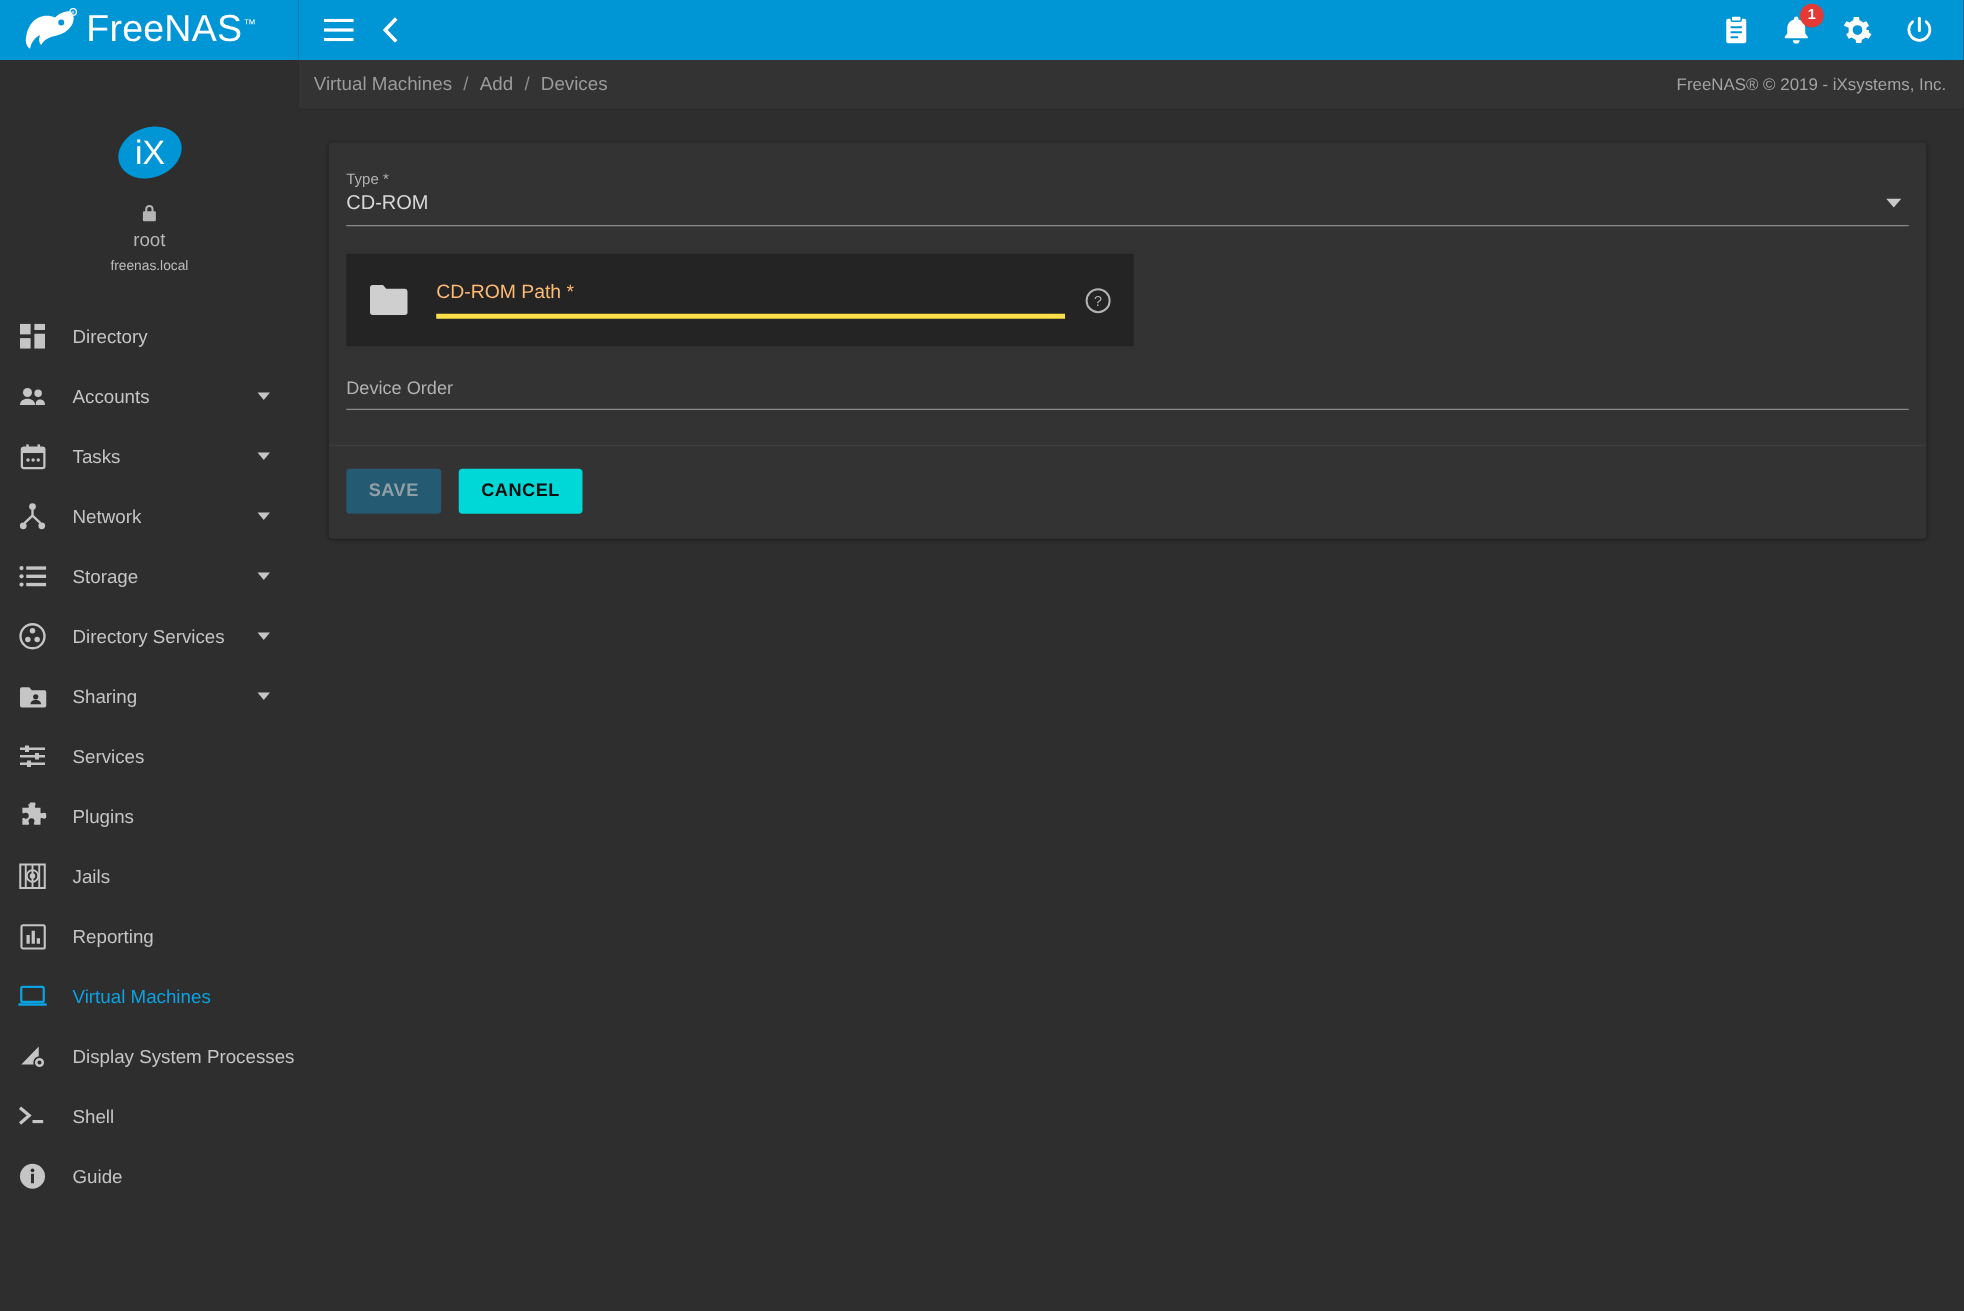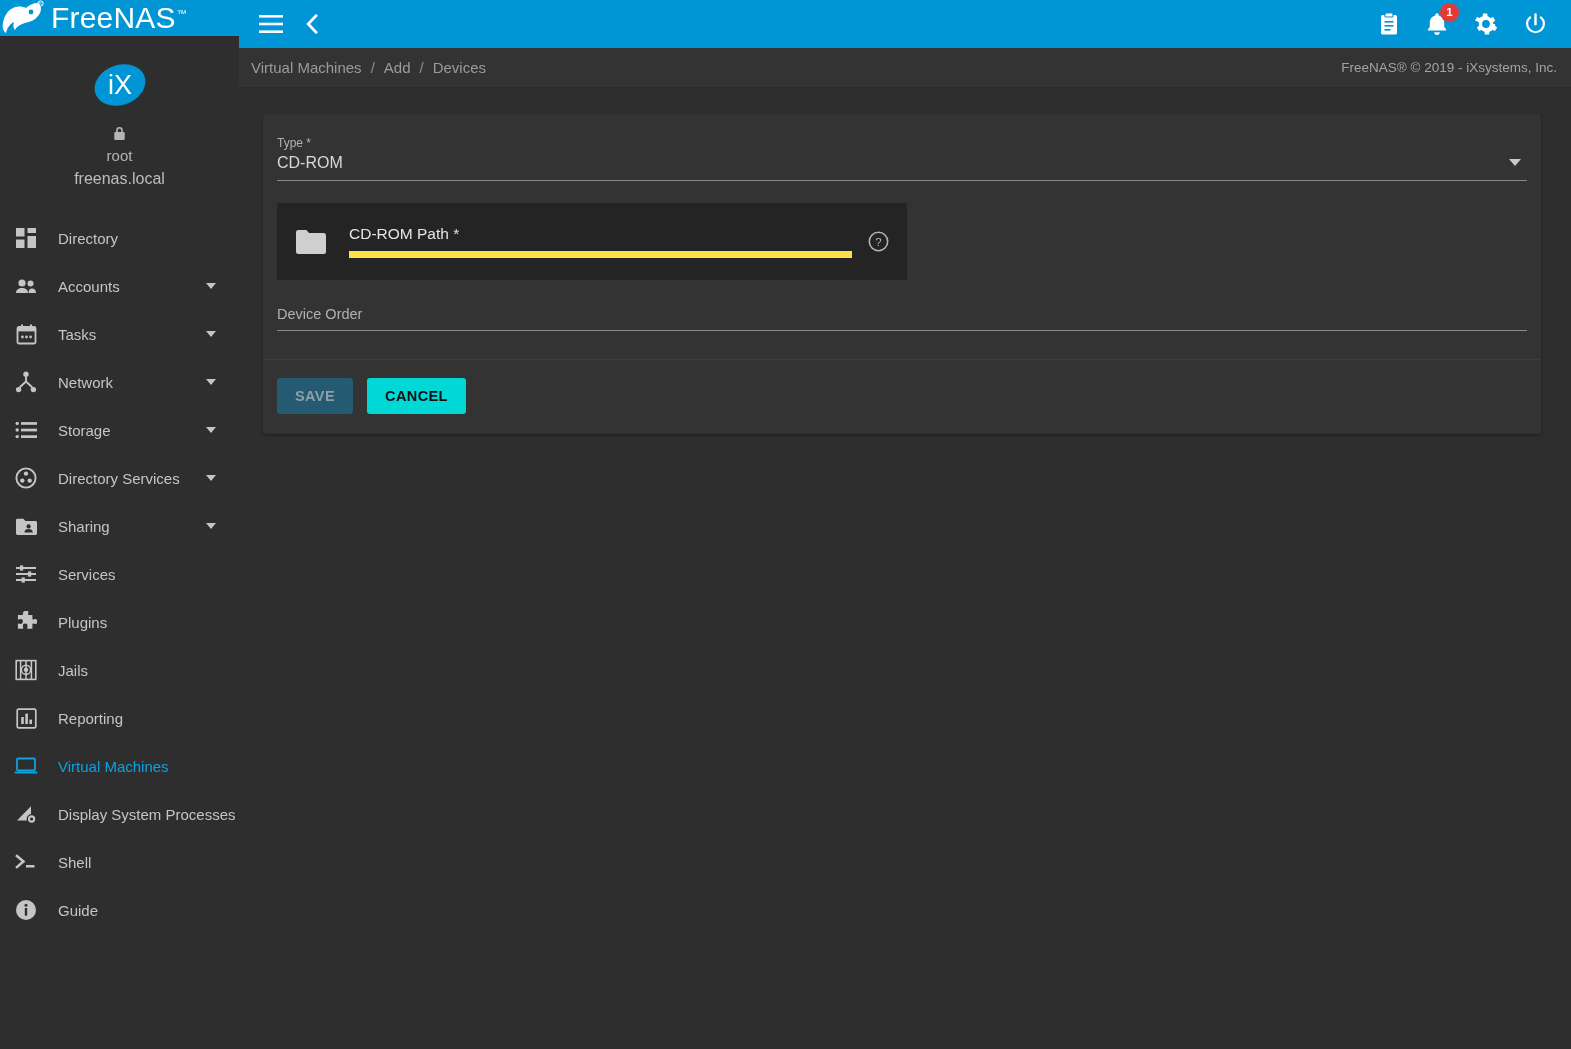--- a/index.html
+++ b/index.html
@@ -13,45 +13,45 @@
 
   
   .sidebar {
     width: 239px; height: 1049px;
     background: #2e2e2e;
     flex: 0 0 239px;
     position: relative;
     z-index: 5;
   }
   .logo-bar {
-    height: 36px; background: #0095d5;
-    display: flex; align-items: center; 
+    height: 48px; background: #0095d5;
+    display: flex; align-items: center; padding-left: 18px;
   }
   .logo-mark { width: 46px; height: 36px; flex: 0 0 46px; }
   .logo-text {
     color: #ffffff; font-size: 30px; letter-spacing: .2px;
     font-weight: 400; margin-left: 5px; position: relative;
   }
   .logo-tm {
     font-size: 10px; vertical-align: super; margin-left: 1px;
   }
 
-  .user-block { padding-top: 20px; text-align: center; }
+  .user-block { padding-top: 45px; text-align: center; }
   .avatar {
     width: 58px; height: 58px; margin: 0 auto;
     display: block;
   }
   .username-row {
     margin-top: 12px; display: flex; align-items: center;
     justify-content: center; gap: 6px;
     color: #b5b5b5; font-size: 15px; flex-direction: column;
   }
   .lock-ico { width: 13px; height: 15px; display: block; }
   .hostname {
-    margin-top: 6px; color: #bdbdbd; font-size: 16px;
+    margin-top: 6px; color: #bdbdbd; font-size: 11px;
   }
 
   .nav { margin-top: 26px; }
   .nav-item {
     height: 48px; display: flex; align-items: center;
     padding: 0 14px 0 12px; color: #c5c5c5;
     font-size: 15px; cursor: pointer; user-select: none;
   }
   .nav-item.active { color: #0aa2e2; }
   .nav-ico {
@@ -127,22 +127,22 @@
   .subpanel {
     background: #242424;
     margin: 22px 0 0 0;
     width: 630px;
     padding: 22px 18px;
     display: flex; align-items: center;
   }
   .folder-ico { width: 32px; height: 26px; flex: 0 0 32px; margin-right: 22px; }
   .path-input-wrap { flex: 1 1 auto; position: relative; }
   .path-placeholder {
-    color: #e5e5e5; font-size: 15.5px;
-    padding-bottom: 8px; border-bottom: 7px solid #fde047;
+    color: #fdba74; font-size: 15.5px;
+    padding-bottom: 8px; border-bottom: 4px solid #fde047;
   }
   .help-ico { width: 21px; height: 21px; margin-left: 16px; flex: 0 0 21px; cursor: pointer; }
 
   .field-order { padding: 26px 0 0 0; }
   .order-label { color: #b1b1b1; font-size: 14.5px; margin-bottom: 8px; }
   .order-line { border-bottom: 1px solid #8a8a8a; height: 1px; }
 
   .card-divider { border-top: 1px solid #3d3d3d; margin-top: 28px; }
   .card-actions { padding: 18px 14px 20px 14px; display: flex; gap: 14px; }
   .btn {

